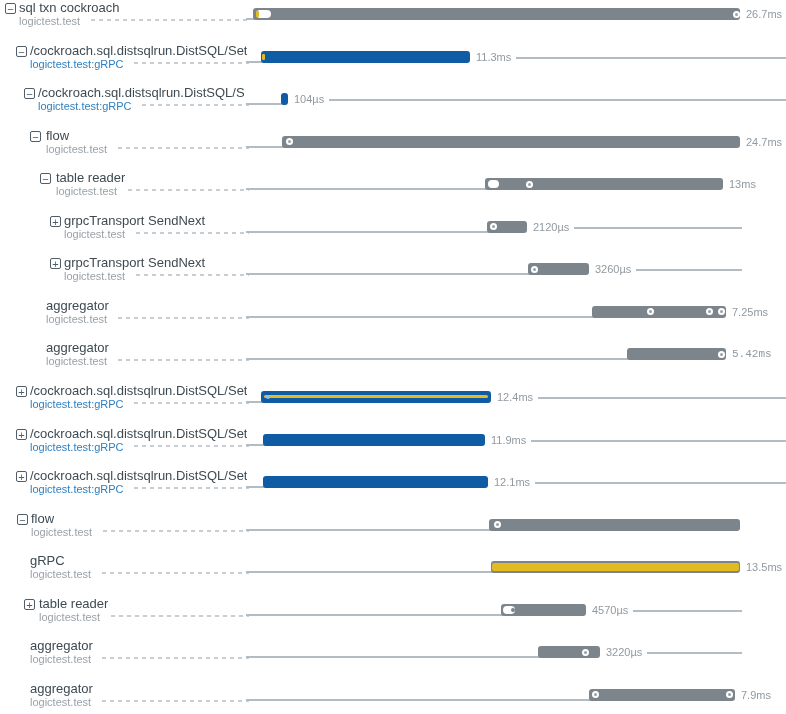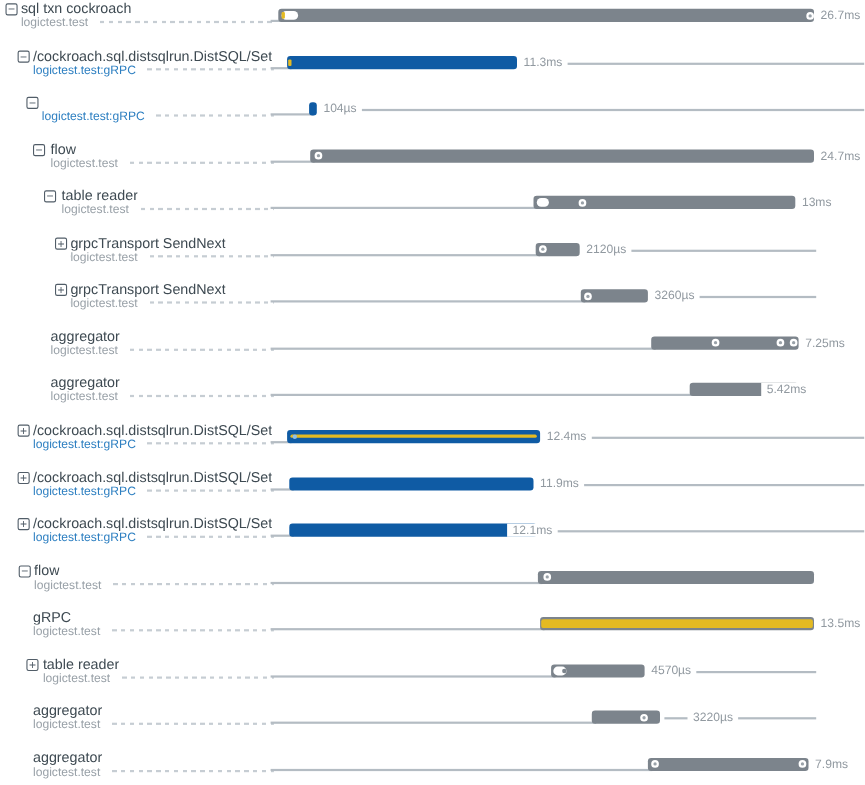--- a/index.html
+++ b/index.html
@@ -62,20 +62,21 @@
     <div class="dash" style="left: 30px; width: 219px;"></div>
     <div class="lead" style="left: 246px; width: 19px;"></div>
     <div class="trail" style="left: 474px; width: 312px;"></div>
     <div class="bar blue" style="left: 261px; width: 209px;">
         <div class="sliver" style="left: 1px;"></div>
       </div>
     <div class="dur" style="left: 471px;">11.3ms</div>
   </div>
     <div class="row" style="top: 86.1px;">
     <span class="exp" style="left: 24px;">−</span>
+    <div class="name" style="left: 38px; max-width: 216px;">/cockroach.sql.distsqlrun.DistSQL/S</div>
     <div class="sub grpc" style="left: 38px;">logictest.test:gRPC</div>
     <div class="dash" style="left: 38px; width: 211px;"></div>
     <div class="lead" style="left: 246px; width: 39px;"></div>
     <div class="trail" style="left: 292px; width: 494px;"></div>
     <div class="bar blue" style="left: 281px; width: 7px;"></div>
     <div class="dur" style="left: 289px;">104µs</div>
   </div>
     <div class="row" style="top: 128.65px;">
     <span class="exp" style="left: 30px;">−</span>
     <div class="name" style="left: 46px; max-width: 208px;">flow</div>
@@ -142,21 +143,21 @@
     <div class="row" style="top: 341.4px;">
 
     <div class="name" style="left: 46px; max-width: 208px;">aggregator</div>
     <div class="sub" style="left: 46px;">logictest.test</div>
     <div class="dash" style="left: 46px; width: 203px;"></div>
     <div class="lead" style="left: 246px; width: 385px;"></div>
 
     <div class="bar gray" style="left: 627px; width: 99px;">
         <div class="dot" style="left: 91px;"></div>
       </div>
-    <div class="dur" style="left: 692px;">5.42ms</div>
+    <div class="dur" style="left: 727px; font-family: Liberation Mono, monospace;">5.42ms</div>
   </div>
     <div class="row" style="top: 383.95px;">
     <span class="exp" style="left: 16px;">+</span>
     <div class="name" style="left: 30px; max-width: 224px;">/cockroach.sql.distsqlrun.DistSQL/Set</div>
     <div class="sub grpc" style="left: 30px;">logictest.test:gRPC</div>
     <div class="dash" style="left: 30px; width: 219px;"></div>
     <div class="lead" style="left: 246px; width: 19px;"></div>
     <div class="trail" style="left: 495px; width: 291px;"></div>
     <div class="bar blue" style="left: 261px; width: 230px;">
         <div class="ystripe"></div>
@@ -175,21 +176,21 @@
     <div class="dur" style="left: 486px;">11.9ms</div>
   </div>
     <div class="row" style="top: 469.05px;">
     <span class="exp" style="left: 16px;">+</span>
     <div class="name" style="left: 30px; max-width: 224px;">/cockroach.sql.distsqlrun.DistSQL/Set</div>
     <div class="sub grpc" style="left: 30px;">logictest.test:gRPC</div>
     <div class="dash" style="left: 30px; width: 219px;"></div>
     <div class="lead" style="left: 246px; width: 21px;"></div>
     <div class="trail" style="left: 492px; width: 294px;"></div>
     <div class="bar blue" style="left: 263px; width: 225px;"></div>
-    <div class="dur" style="left: 461px;">12.1ms</div>
+    <div class="dur" style="left: 489px;">12.1ms</div>
   </div>
     <div class="row" style="top: 511.6px;">
     <span class="exp" style="left: 17px;">−</span>
     <div class="name" style="left: 31px; max-width: 223px;">flow</div>
     <div class="sub" style="left: 31px;">logictest.test</div>
     <div class="dash" style="left: 31px; width: 218px;"></div>
     <div class="lead" style="left: 246px; width: 247px;"></div>
 
     <div class="bar gray" style="left: 489px; width: 251px;">
         <div class="dot" style="left: 5px;"></div>
@@ -224,21 +225,21 @@
     <div class="row" style="top: 639.25px;">
 
     <div class="name" style="left: 30px; max-width: 224px;">aggregator</div>
     <div class="sub" style="left: 30px;">logictest.test</div>
     <div class="dash" style="left: 30px; width: 219px;"></div>
     <div class="lead" style="left: 246px; width: 296px;"></div>
     <div class="trail" style="left: 604px; width: 138px;"></div>
     <div class="bar gray" style="left: 538px; width: 62px;">
         <div class="dot" style="left: 44px;"></div>
       </div>
-    <div class="dur" style="left: 625px;">3220µs</div>
+    <div class="dur" style="left: 601px;">3220µs</div>
   </div>
     <div class="row" style="top: 681.8px;">
 
     <div class="name" style="left: 30px; max-width: 224px;">aggregator</div>
     <div class="sub" style="left: 30px;">logictest.test</div>
     <div class="dash" style="left: 30px; width: 219px;"></div>
     <div class="lead" style="left: 246px; width: 347px;"></div>
 
     <div class="bar gray" style="left: 589px; width: 146px;">
         <div class="dot" style="left: 3px;"></div>

